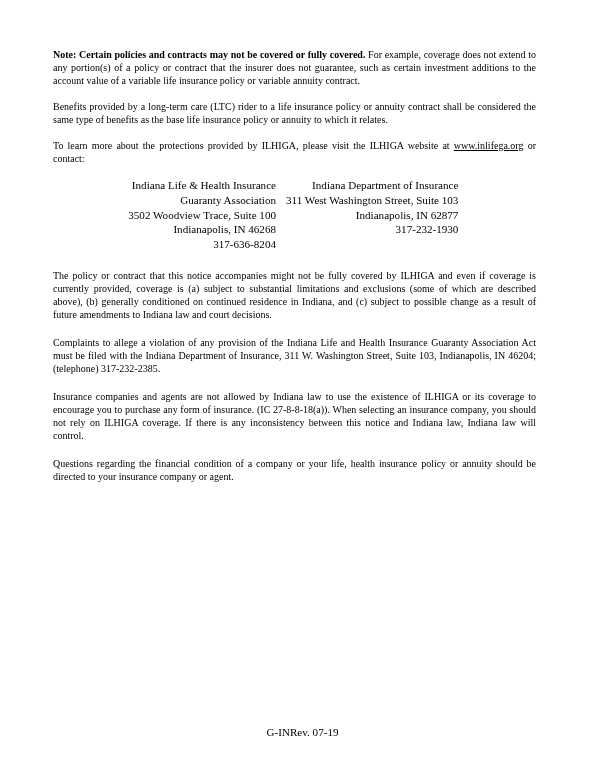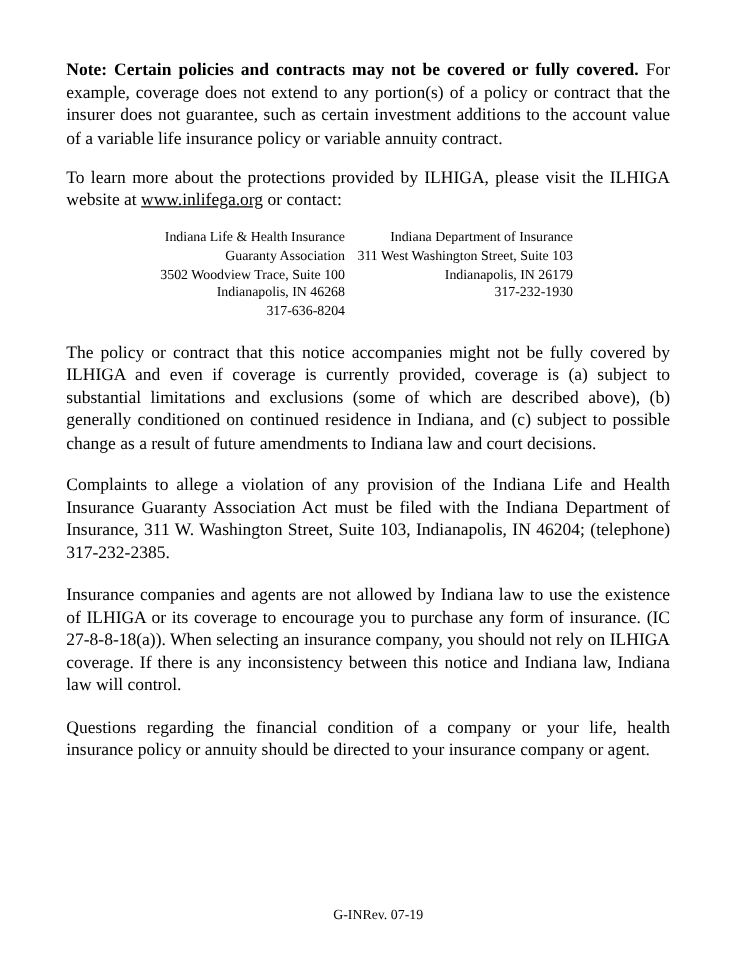--- a/index.html
+++ b/index.html
@@ -16,21 +16,21 @@
     overflow: hidden;
   }
   .page {
     position: relative;
     width: 600px;
     height: 776px;
     box-sizing: border-box;
     padding: 48px 48px 40px 53px;
   }
   .para {
-    font-size: 14px;
+    font-size: 10px;
     line-height: 1.30;
     text-align: justify;
     margin: 0 16px 13px 0;
   }
   .para.bold {
     font-weight: normal;
   }
   .para.spaced {
     margin-bottom: 15px;
   }
@@ -75,37 +75,38 @@
     white-space: nowrap;
   }
 </style>
 </head>
 <body>
 
 <div class="page">
 
   <p class="para"><span class="lead-bold">Note: Certain policies and contracts may not be covered or fully covered.</span><span> For example, coverage does not extend to any portion(s) of a policy or contract that the insurer does not guarantee, such as certain investment additions to the account value of a variable life insurance policy or variable annuity contract.</span></p>
 
+  <p class="para">Benefits provided by a long-term care (LTC) rider to a life insurance policy or annuity contract shall be considered the same type of benefits as the base life insurance policy or annuity to which it relates.</p>
 
   <p class="para"><span>To learn more about the protections provided by ILHIGA, please visit the ILHIGA website at </span><span class="link">www.inlifega.org</span><span> or contact:</span></p>
 
   <div class="addr-block">
     <table class="addr-table">
       <tbody>
         <tr>
           <td class="col1">Indiana Life &amp; Health Insurance</td>
           <td class="col2">Indiana Department of Insurance</td>
         </tr>
         <tr>
           <td class="col1">Guaranty Association</td>
           <td class="col2">311 West Washington Street, Suite 103</td>
         </tr>
         <tr>
           <td class="col1">3502 Woodview Trace, Suite 100</td>
-          <td class="col2">Indianapolis, IN 26179</td>
+          <td class="col2">Indianapolis, IN 62877</td>
         </tr>
         <tr>
           <td class="col1">Indianapolis, IN 46268</td>
           <td class="col2">317-232-1930</td>
         </tr>
         <tr>
           <td class="col1">317-636-8204</td>
           <td class="col2"></td>
         </tr>
       </tbody>

